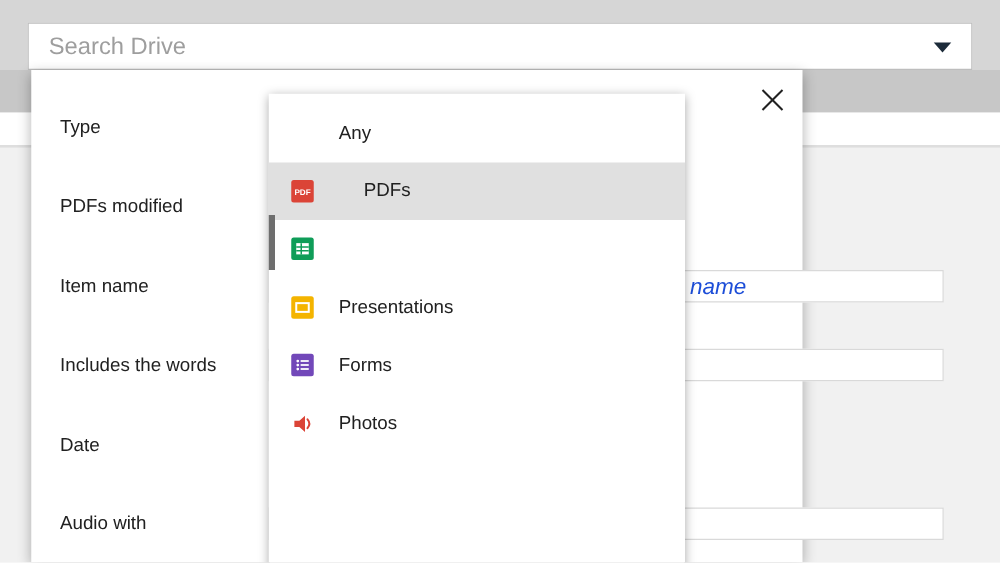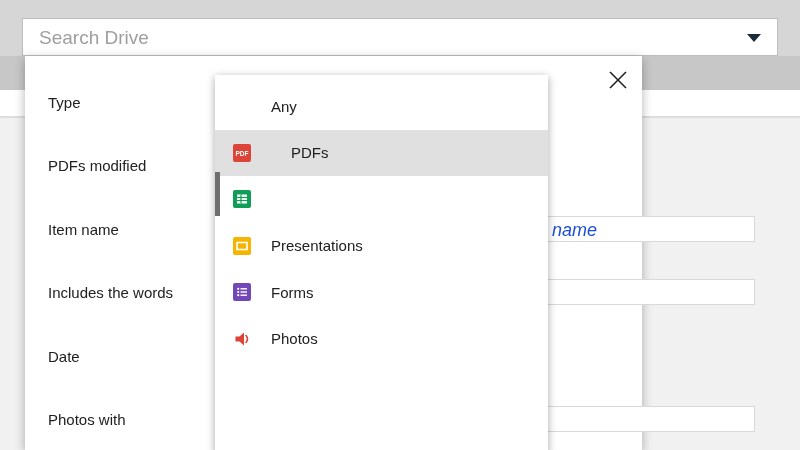--- a/index.html
+++ b/index.html
@@ -66,21 +66,21 @@
         <line x1="4" y1="4" x2="20" y2="20" stroke="#212121" stroke-width="1.6"></line>
         <line x1="20" y1="4" x2="4" y2="20" stroke="#212121" stroke-width="1.6"></line>
       </svg>
     </div>
 
     <div class="field-label" style="top:46px">Type</div>
     <div class="field-label" style="top:109px">PDFs modified</div>
     <div class="field-label" style="top:173px">Item name</div>
     <div class="field-label" style="top:236px">Includes the words</div>
     <div class="field-label" style="top:300px">Date</div>
-    <div class="field-label" style="top:363px">Photos with</div>
+    <div class="field-label" style="top:363px">Audio with</div>
 
     <input class="text-input" style="top: 160px;" type="text">
     <div class="ph-fragment" style="left:527px;top:174px">name</div>
     <input class="text-input" style="top: 223px;" type="text">
     <input class="text-input" style="top: 350px;" type="text">
 
     <div class="menu">
       <div class="scroll-thumb"></div>
 
       <div class="menu-item">

